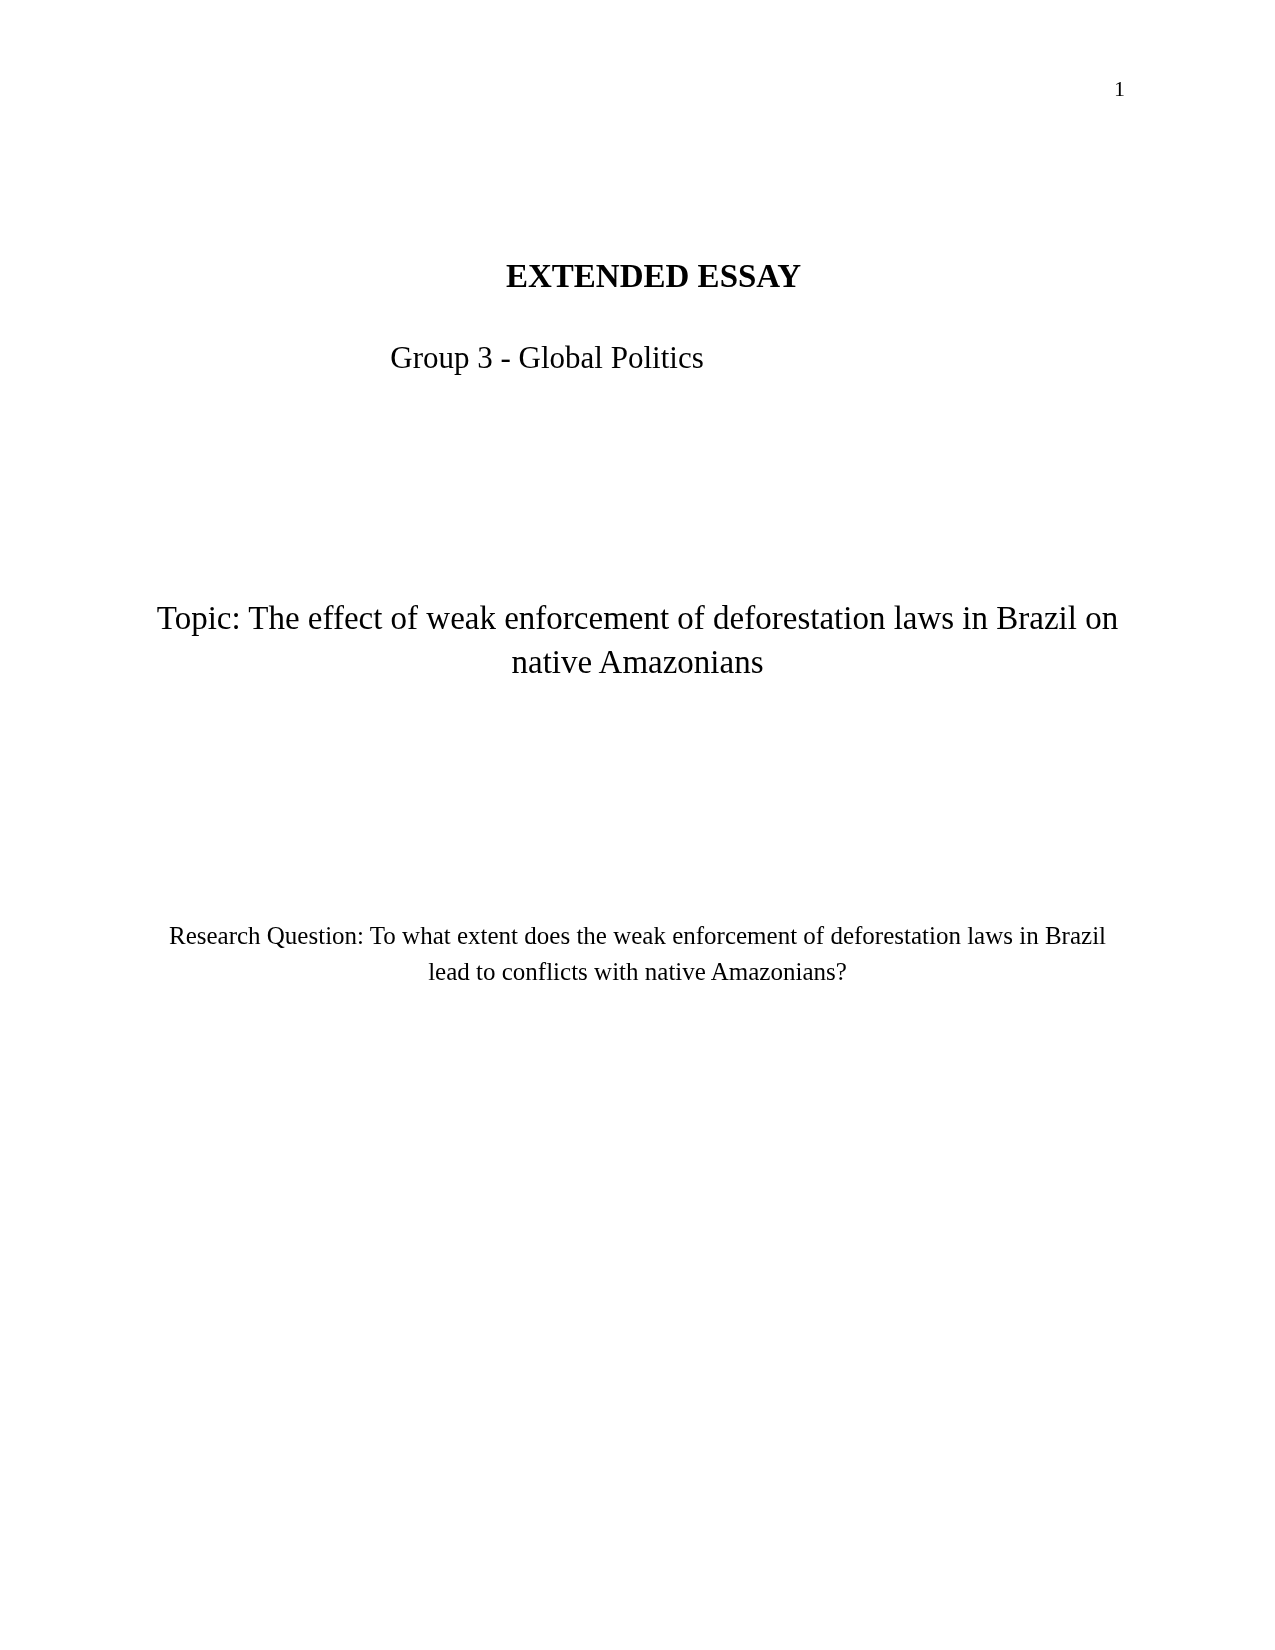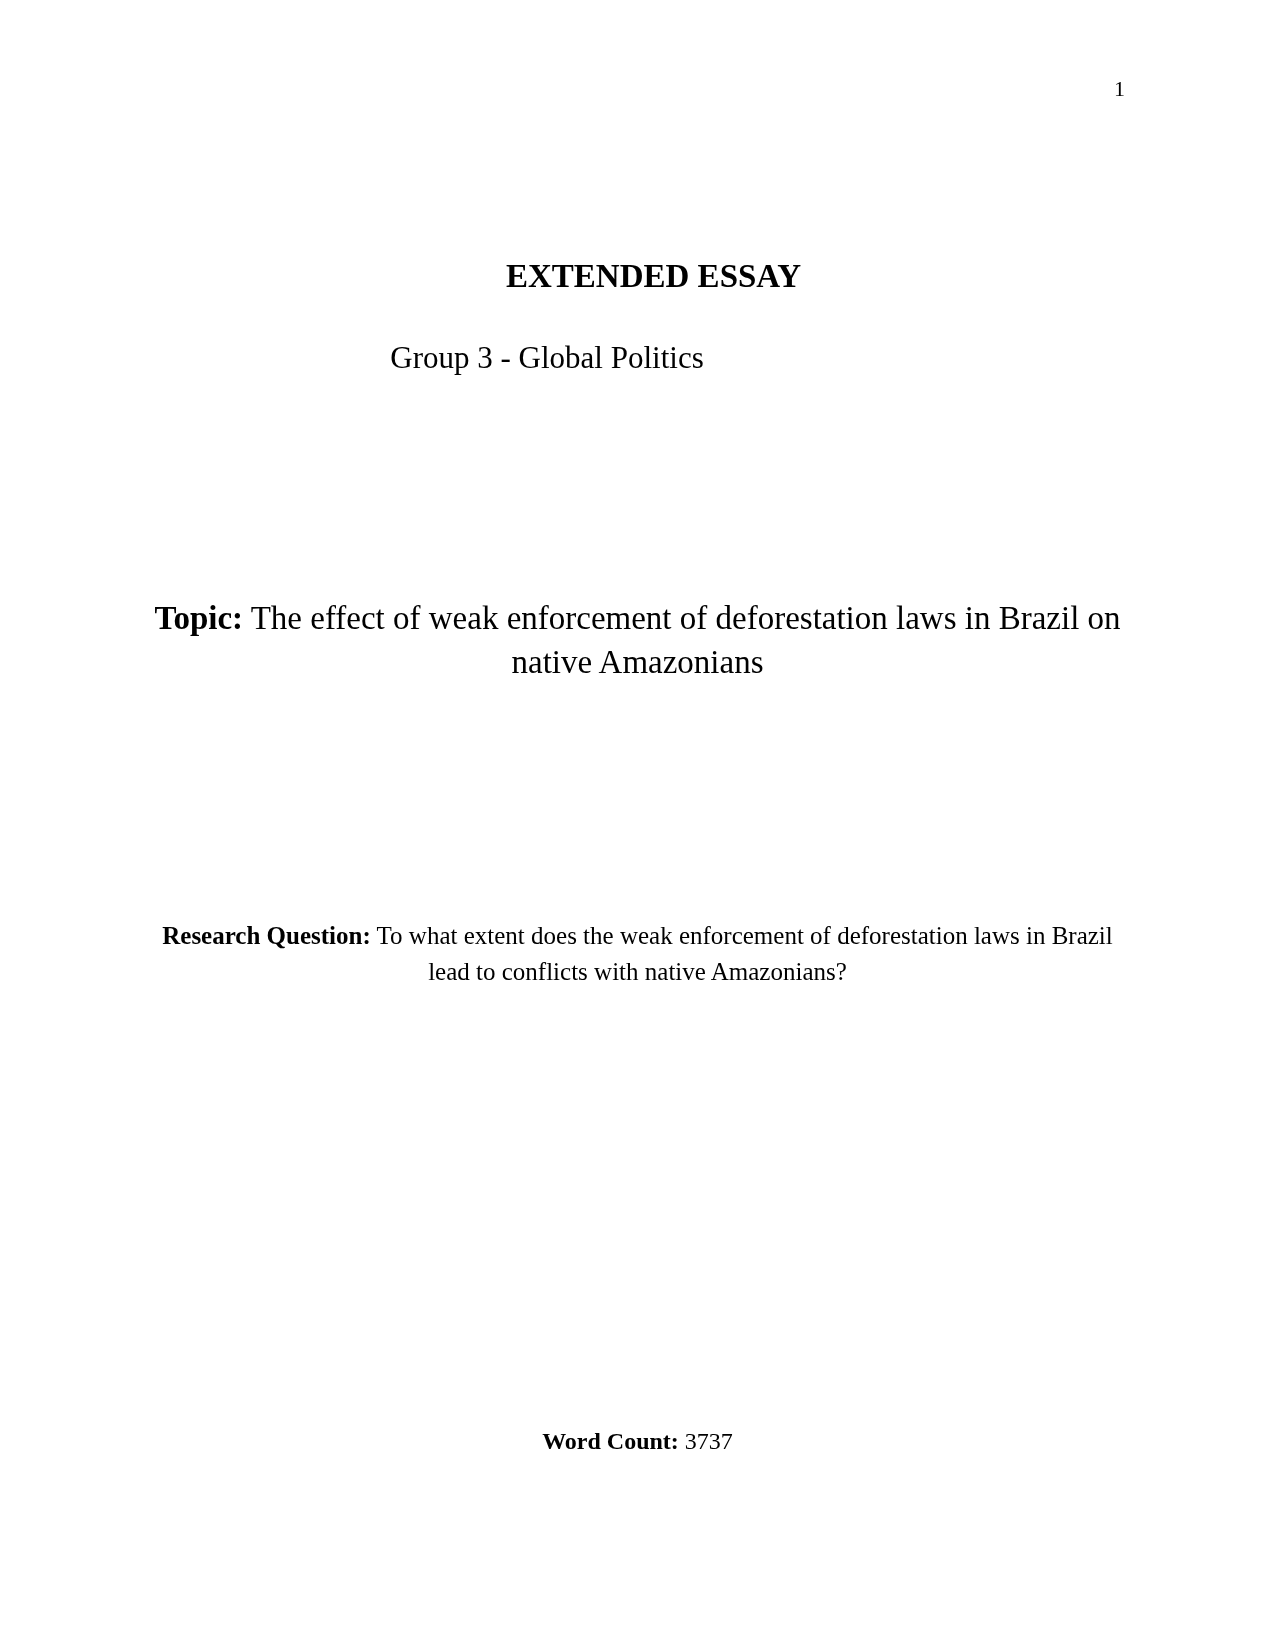--- a/index.html
+++ b/index.html
@@ -5,21 +5,21 @@
   html, body { margin: 0; padding: 0; background: #ffffff; }
   body { width: 1275px; height: 1650px; position: relative; overflow: hidden;
          font-family: "Liberation Serif", "DejaVu Serif", serif; color: #000; }
   .page-number { position: absolute; top: 76px; right: 150px; font-size: 22px; }
   .title { position: absolute; top: 258px; left: 16px; width: 1275px; text-align: center;
            font-size: 33px; font-weight: bold; }
   .subtitle { position: absolute; top: 340px; left: 0; width: 1094px; text-align: center;
               font-size: 31px; }
   .topic { position: absolute; top: 596px; left: 150px; width: 975px; text-align: center;
            font-size: 33px; line-height: 44px; }
-  .bold { font-weight: bold; }
+  .bold { font-weight: normal; }
   .rq { position: absolute; top: 918px; left: 150px; width: 975px; text-align: center;
         font-size: 25px; line-height: 36px; }
   .footer { position: absolute; top: 1425px; left: 0; width: 1275px; text-align: center;
             font-size: 24px; line-height: 33px; }
 </style>
 </head>
 <body>
 
 <div class="page-number">1</div>
 
@@ -29,16 +29,13 @@
 
 <div class="topic">
   <span class="bold">Topic:</span><span> The effect of weak enforcement of deforestation laws in Brazil on native Amazonians</span>
 </div>
 
 <div class="rq">
   <span class="bold">Research Question:</span><span> To what extent does the weak enforcement of deforestation laws in Brazil lead to conflicts with native Amazonians?</span>
 </div>
 
 <div class="footer">
-  <div>
-    <span class="bold">Word Count:</span><span> 3737</span>
-  </div>
 </div>
 
 </body></html>

